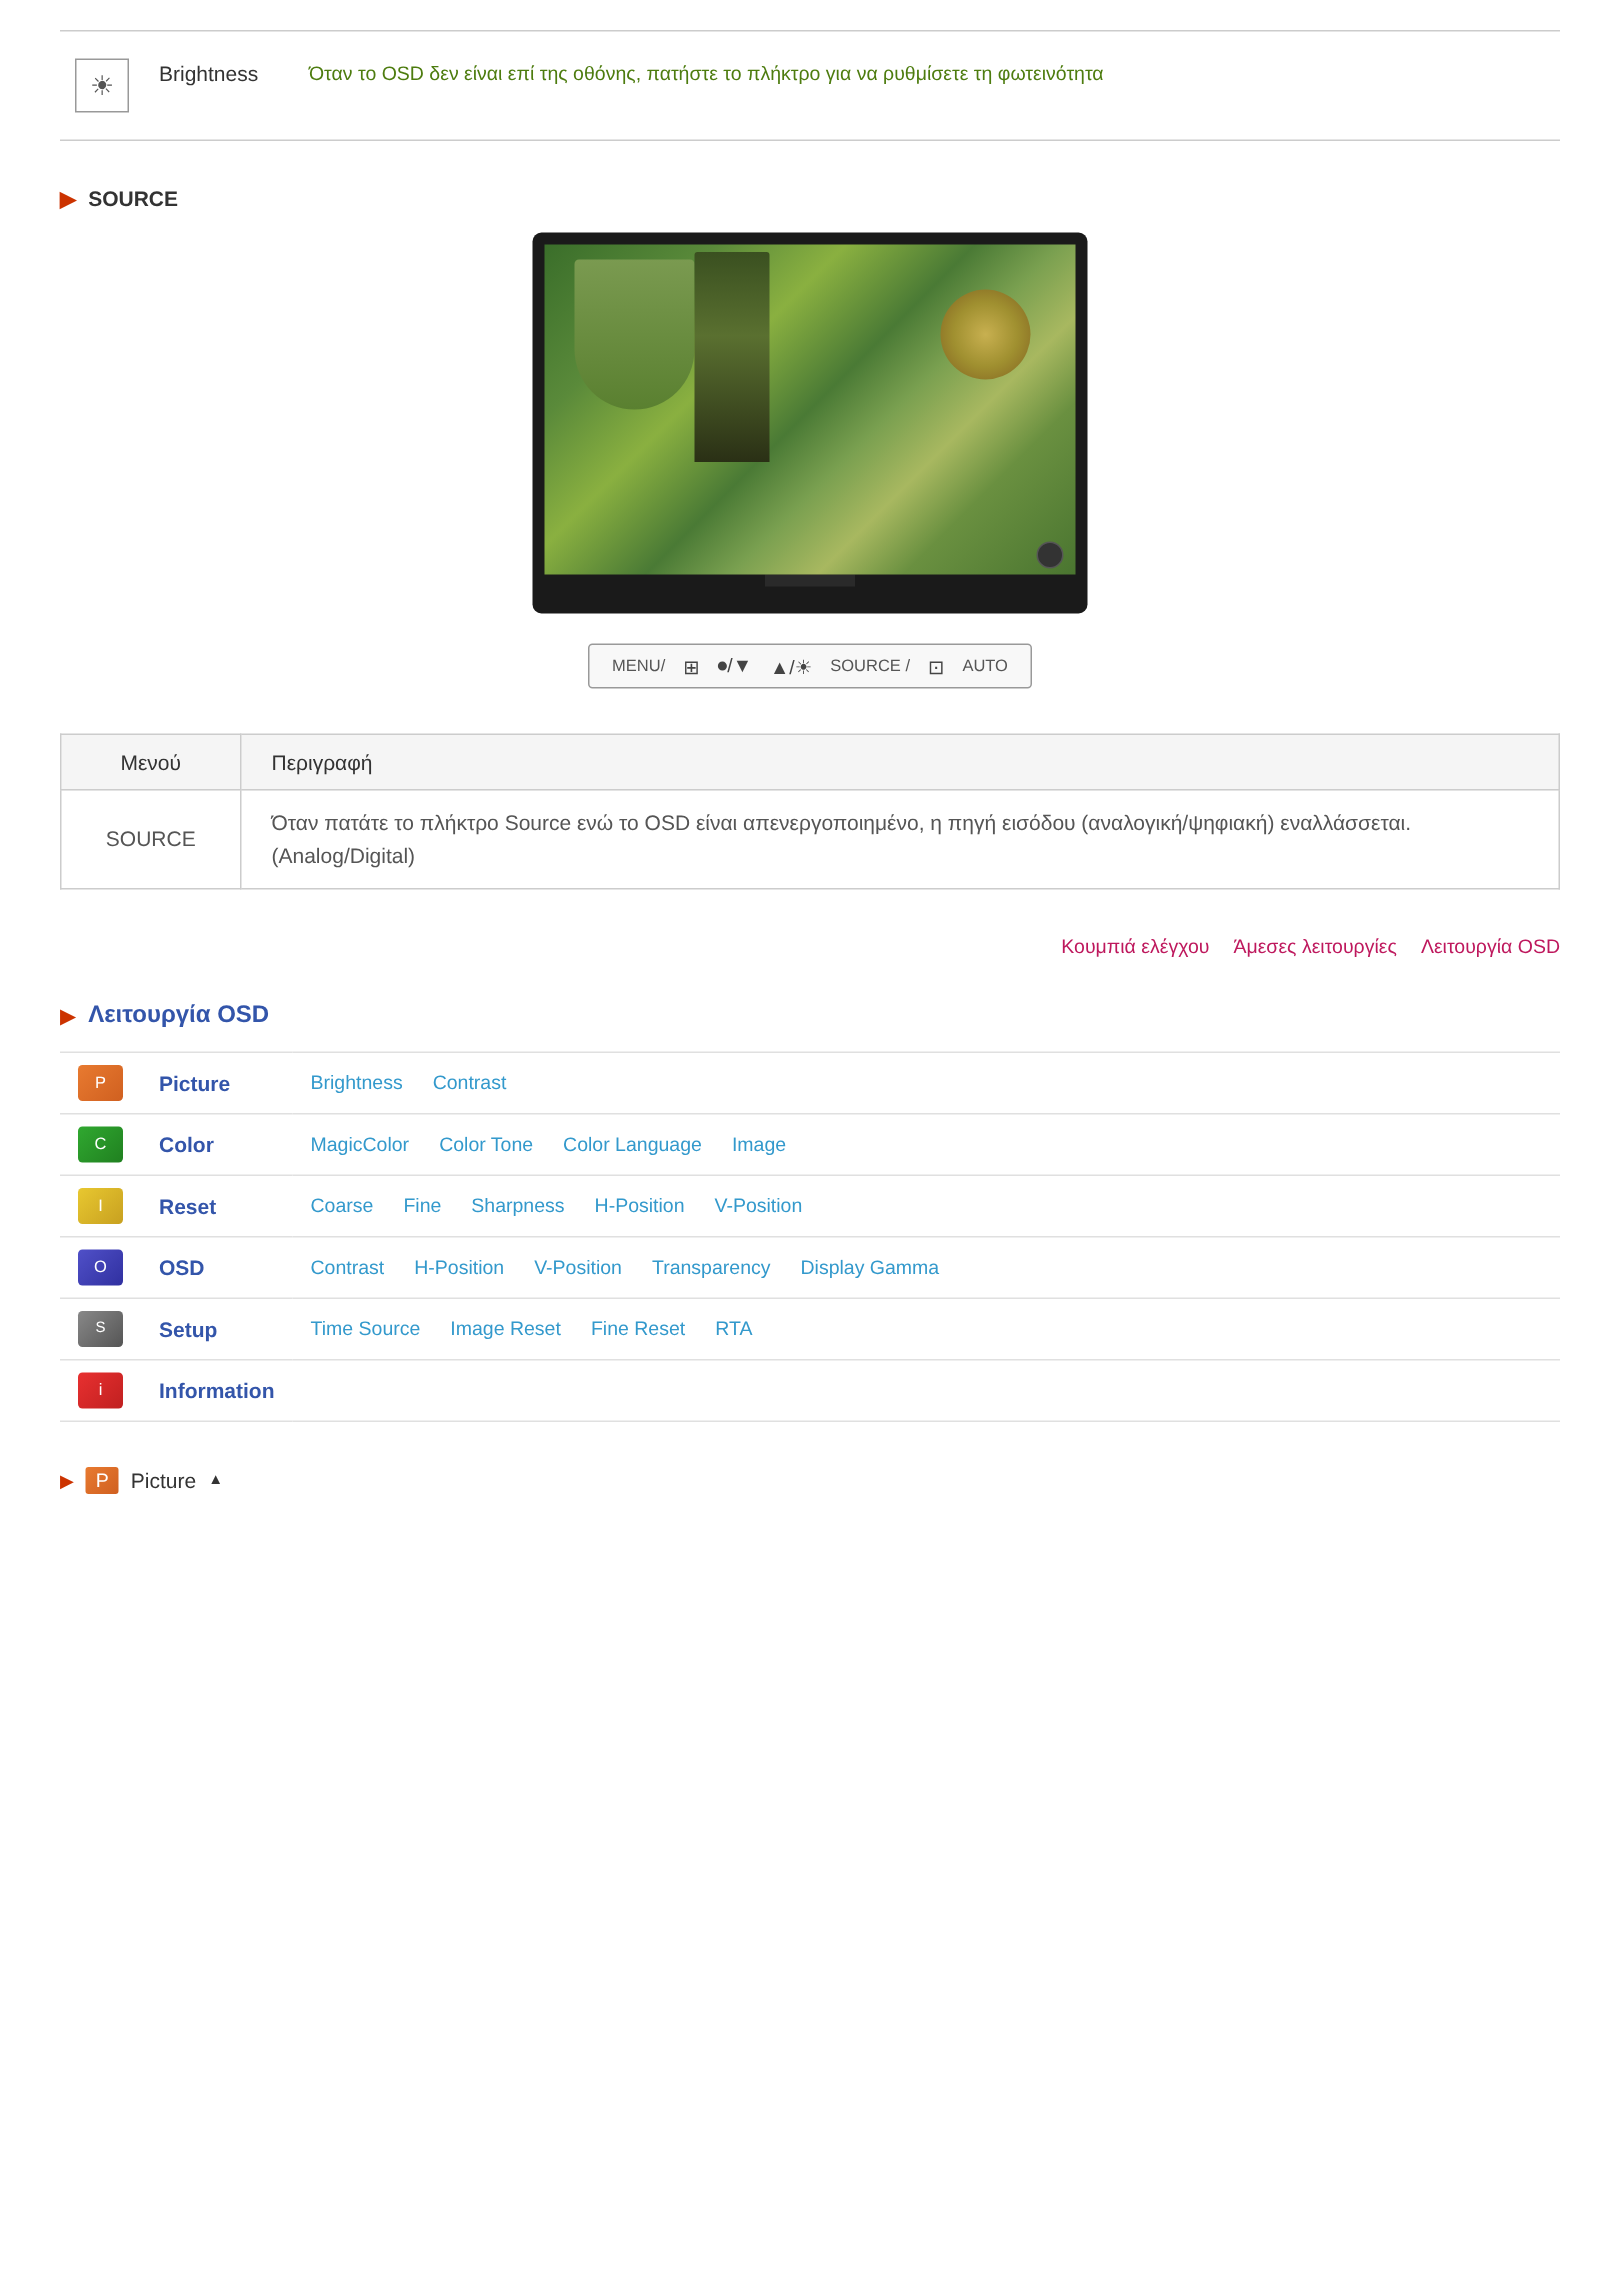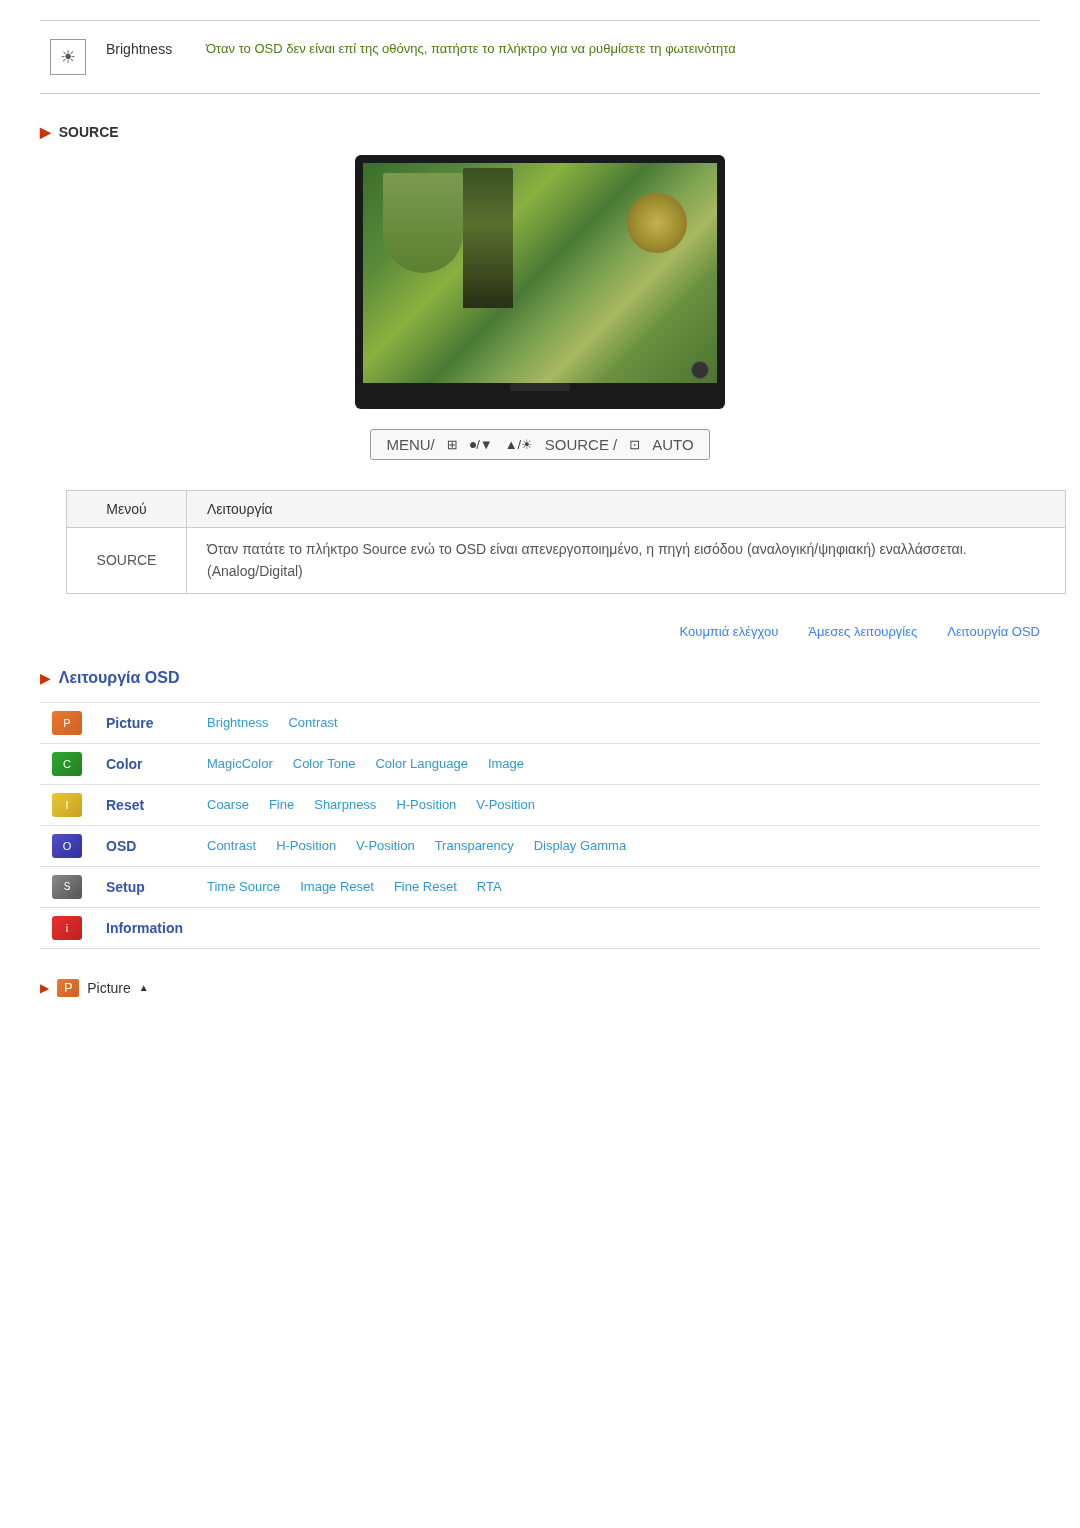--- a/index.html
+++ b/index.html
@@ -137,34 +137,33 @@
     .button-bar {
       border: 1px solid #999;
       border-radius: 3px;
       padding: 6px 15px;
       display: flex;
       align-items: center;
       gap: 12px;
       background: #f8f8f8;
     }
     .btn-label {
-      font-size: 15px;
+      font-size: 11px;
       color: #555;
     }
     .btn-symbol {
       font-size: 13px;
       color: #444;
     }
 
     
     .menu-table {
       width: 100%;
       border-collapse: collapse;
       margin-bottom: 30px;
-      margin-left: 26px;
     }
     .menu-table th {
       border: 1px solid #ccc;
       padding: 10px 20px;
       background: #f5f5f5;
       font-weight: normal;
       color: #333;
       text-align: left;
     }
     .menu-table td {
@@ -175,24 +174,24 @@
     }
     .menu-table .col-menu {
       text-align: center;
       width: 120px;
     }
 
     
     .nav-row {
       display: flex;
       justify-content: flex-end;
-      gap: 30px;
+      gap: 16px;
       margin-bottom: 30px;
       font-size: 13px;
-      color: #3b82f6;
+      color: #be185d;
     }
 
     
     .osd-section {
       margin-bottom: 30px;
     }
     .osd-header {
       display: flex;
       align-items: center;
       gap: 8px;
@@ -321,21 +320,21 @@
       <span class="btn-symbol">⊡</span>
       <span class="btn-label">AUTO</span>
     </div>
   </div>
 </div>
 
 <table class="menu-table">
   <thead>
     <tr>
       <th class="col-menu">Μενού</th>
-      <th>Λειτουργία</th>
+      <th>Περιγραφή</th>
     </tr>
   </thead>
   <tbody>
     <tr>
       <td class="col-menu">SOURCE</td>
       <td>Όταν πατάτε το πλήκτρο Source ενώ το OSD είναι απενεργοποιημένο, η πηγή εισόδου (αναλογική/ψηφιακή) εναλλάσσεται. (Analog/Digital)</td>
     </tr>
   </tbody>
 </table>
 

